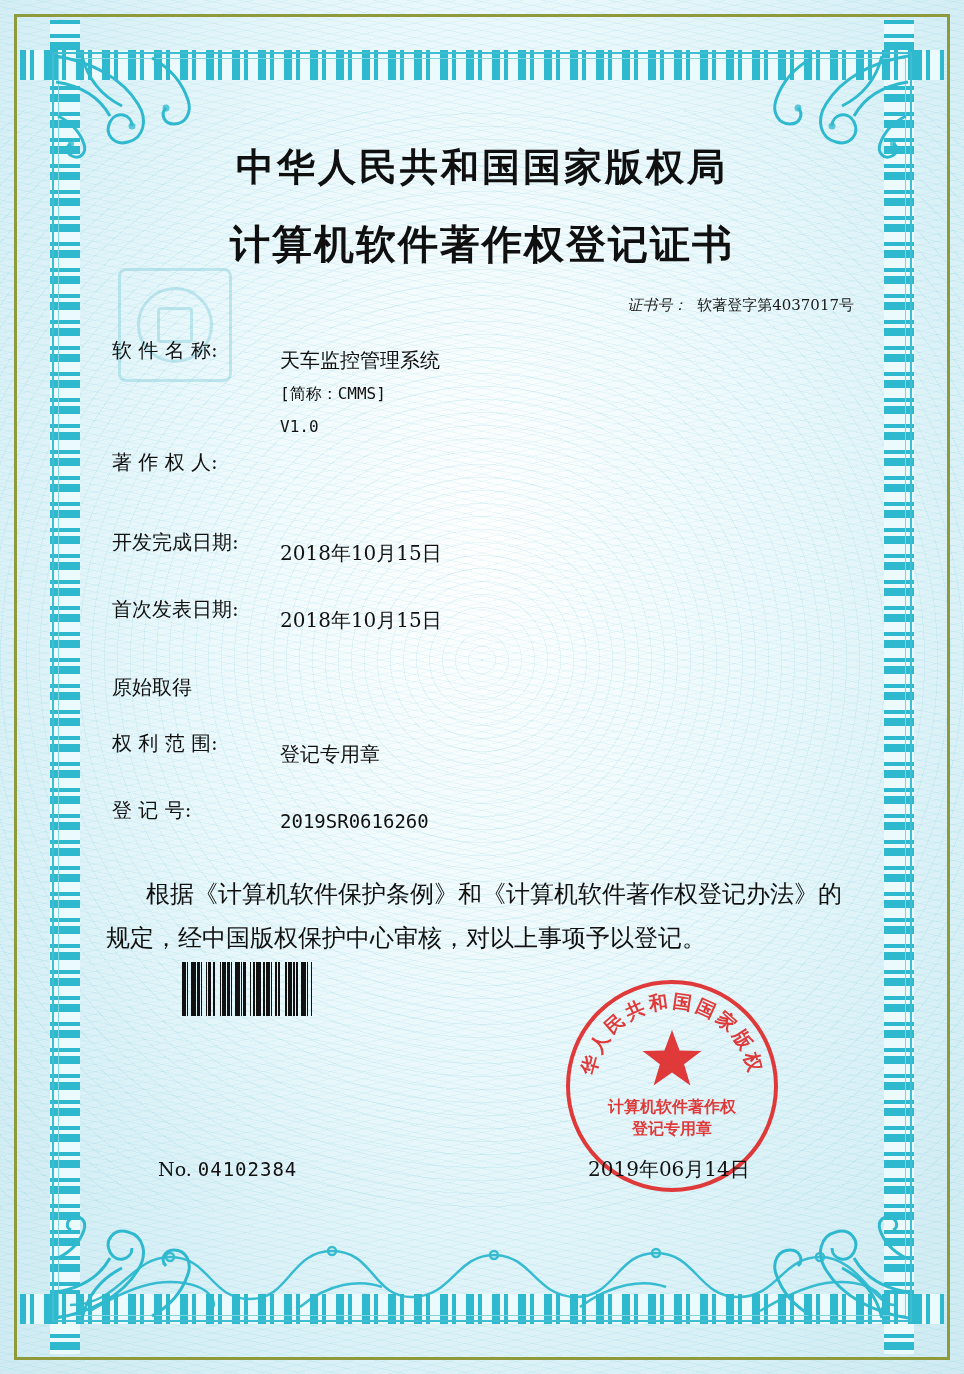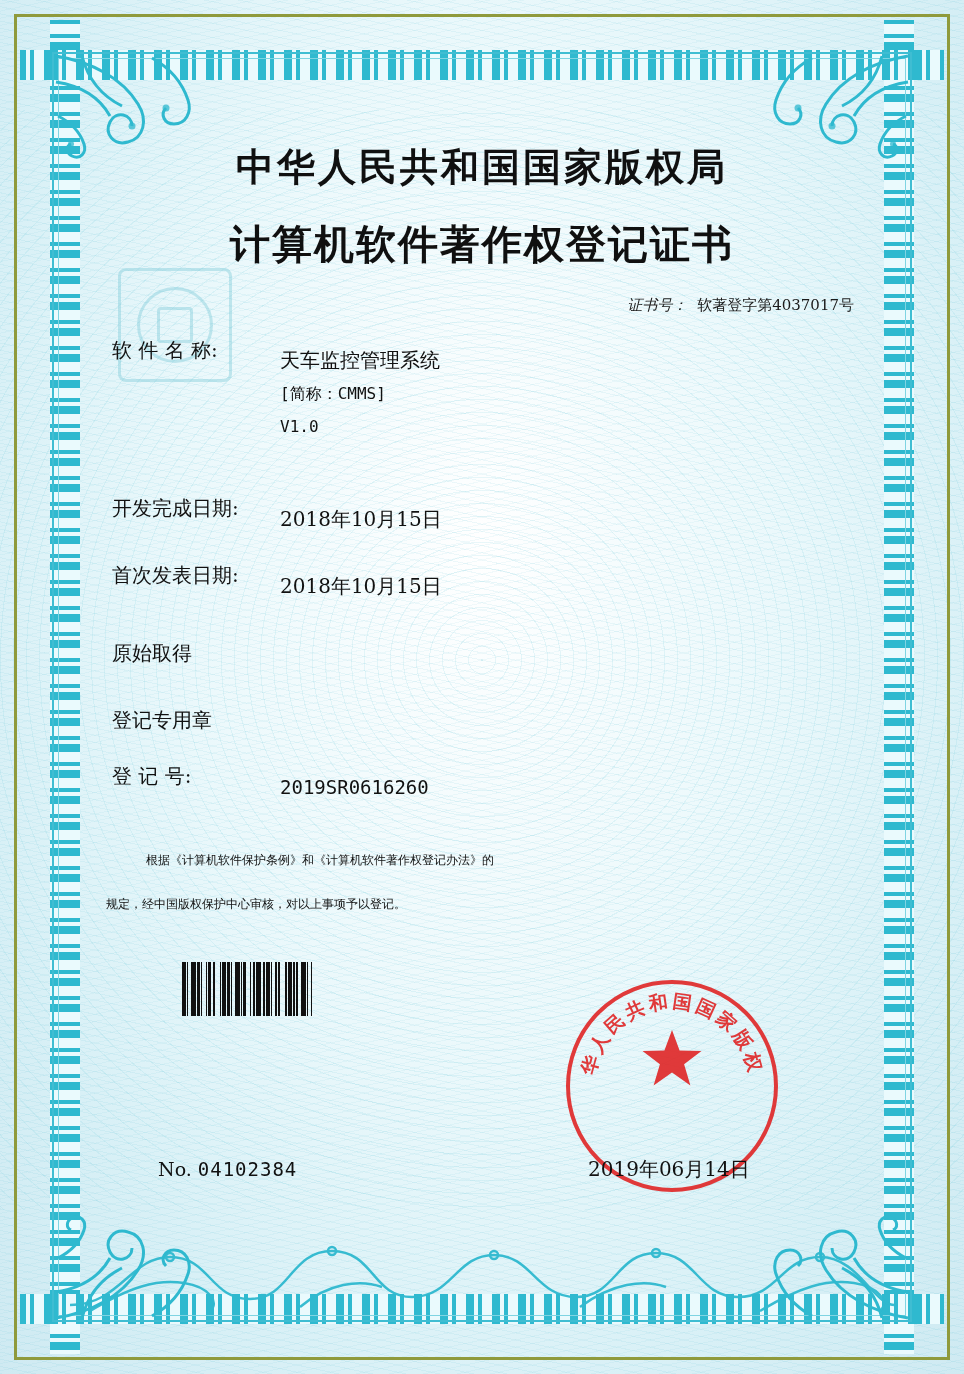--- a/index.html
+++ b/index.html
@@ -195,21 +195,21 @@
   }
   .value-lines .vline { display: block; line-height: 33px; }
   .value-lines .vline.mono { font-family: "DejaVu Sans Mono", monospace; font-size: 16px; }
 
   .gap-block { height: 44px; }
 
   .field-row.loose { margin-bottom: 22px; }
 
   .statement {
     margin-top: 34px;
-    font-size: 12px;
+    font-size: 24px;
     line-height: 44px;
     font-family: "DejaVu Serif", serif;
     color: #111;
     padding-left: 6px;
   }
   .statement p { margin: 0; }
   .statement .indent { text-indent: 40px; }
 
   
   .barcode {
@@ -391,39 +391,41 @@
       <div class="field-row">
         <div class="field-label">软 件 名 称:</div>
         <div class="field-value value-lines">
           <span class="vline">天车监控管理系统</span>
           <span class="vline mono">[简称：CMMS]</span>
           <span class="vline mono">V1.0</span>
         </div>
       </div>
 
       <div class="field-row">
+        <div class="field-label">著 作 权 人:</div>
       </div>
 
       <div class="gap-block"></div>
 
       <div class="field-row loose">
         <div class="field-label">开发完成日期:</div>
         <div class="field-value">2018年10月15日</div>
       </div>
 
       <div class="field-row loose">
         <div class="field-label">首次发表日期:</div>
         <div class="field-value">2018年10月15日</div>
       </div>
 
       <div class="field-row loose">
         <div class="field-value">原始取得</div>
       </div>
 
       <div class="field-row loose">
+        <div class="field-label">权 利 范 围:</div>
         <div class="field-value">登记专用章</div>
       </div>
 
       <div class="field-row loose">
         <div class="field-label">登 记 号:</div>
         <div class="field-value mono">2019SR0616260</div>
       </div>
 
     </div>
 
@@ -506,20 +508,24 @@
         <text font-family="DejaVu Serif, serif" font-size="19" font-weight="bold" fill="#e02020" letter-spacing="3.5">
           <textPath href="#sealArc" startOffset="50%" text-anchor="middle" id="seal-ring-textpath">中华人民共和国国家版权局</textPath>
         </text>
       </svg>
     </div>
     <div class="seal-star">
       <svg width="62" height="60" viewBox="0 0 62 60">
         <polygon points="31,2 38.6,22.5 60.5,22.9 43.1,36.3 49.4,57.4 31,44.6 12.6,57.4 18.9,36.3 1.5,22.9 23.4,22.5" fill="#e02020"></polygon>
       </svg>
     </div>
+    <div class="seal-lines">
+      <div>计算机软件著作权</div>
+      <div>登记专用章</div>
+    </div>
   </div>
 
   <div class="footer-no">
     <span>No.</span><span class="num">04102384</span>
   </div>
   <div class="footer-date">2019年06月14日</div>
 
 </div>
 
 </body></html>

